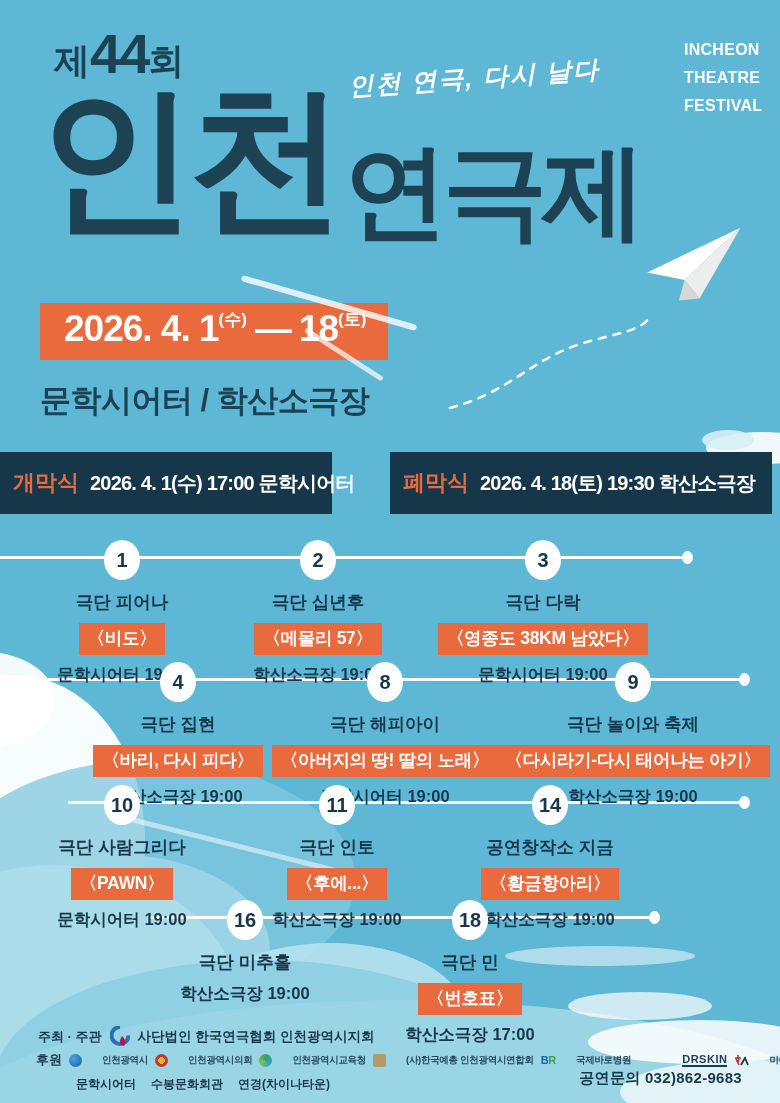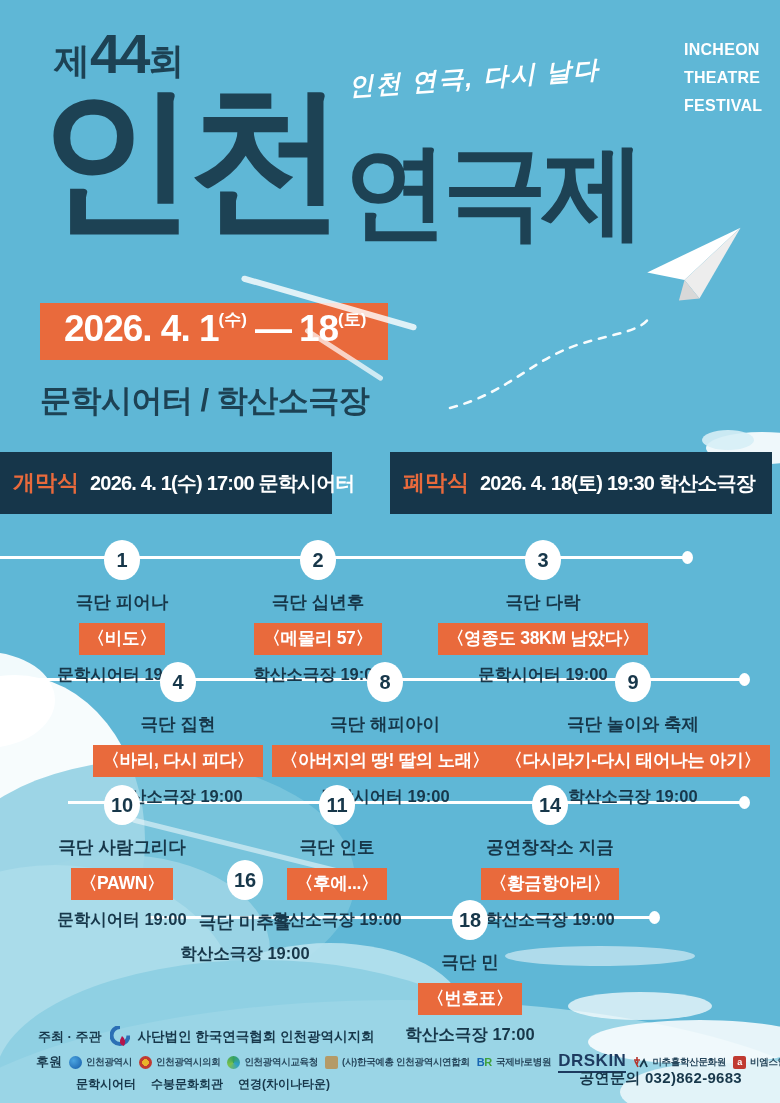--- a/index.html
+++ b/index.html
@@ -39,24 +39,24 @@
   
   .streak{position:absolute;background:#fff;border-radius:4px;z-index:1;}
   .clouds{position:absolute;left:0;top:0;z-index:0;pointer-events:none;}
   .plane{left:636px;top:222px;z-index:1;}
   .trail{left:430px;top:300px;z-index:1;}
   
   .f-rowA{left:38px;top:1026px;display:flex;align-items:center;gap:8px;z-index:2;}
   .f-label{font-size:13px;font-weight:800;color:#17374a;white-space:nowrap;}
   .f-org{font-size:13.5px;font-weight:800;color:#17374a;white-space:nowrap;}
   .f-rowB{left:36px;top:1051px;display:flex;align-items:center;gap:7px;z-index:2;}
-  .sp{display:flex;align-items:center;gap:4px;font-size:9.5px;font-weight:700;color:#27475c;white-space:nowrap;letter-spacing:-.3px;}
+  .sp{display:flex;align-items:center;gap:20px;font-size:9.5px;font-weight:700;color:#27475c;white-space:nowrap;letter-spacing:-.3px;}
   .spicon{width:13px;height:13px;border-radius:50%;flex:none;}
   .sq{border-radius:2px;}
-  .drskin{font-weight:800;color:#1d3a5f;font-size:17px;letter-spacing:.5px;border-bottom:2px solid #1d3a5f;}
+  .drskin{font-weight:800;color:#1d3a5f;font-size:11px;letter-spacing:.5px;border-bottom:2px solid #1d3a5f;margin-left:44px;}
   .br{font-weight:800;font-size:11px;color:#1766b3;}
   .br b{color:#3fa13c;}
   .f-rowC{left:76px;top:1076px;display:flex;gap:15px;font-size:12px;font-weight:800;color:#17374a;z-index:2;}
   .contact{right:38px;top:1069px;font-size:15px;font-weight:800;color:#17374a;z-index:2;letter-spacing:.3px;}
 </style>
 </head>
 <body>
 
 <div class="poster">
 
@@ -198,21 +198,21 @@
   </div>
   <div class="event" style="left:410px;top:785px;">
     <div class="num">
         <span>14</span>
       </div>
     <div class="company">공연창작소 지금</div>
     <div class="show">〈황금항아리〉</div>
     <div class="venue">학산소극장 19:00</div>
   </div>
 
-  <div class="event" style="left:105px;top:860px;">
+  <div class="event" style="left:105px;top:900px;">
     <div class="num">
         <span>16</span>
       </div>
     <div class="company">극단 미추홀</div>
     <div class="venue">학산소극장 19:00</div>
   </div>
   <div class="event" style="left:330px;top:900px;">
     <div class="num">
         <span>18</span>
       </div>

